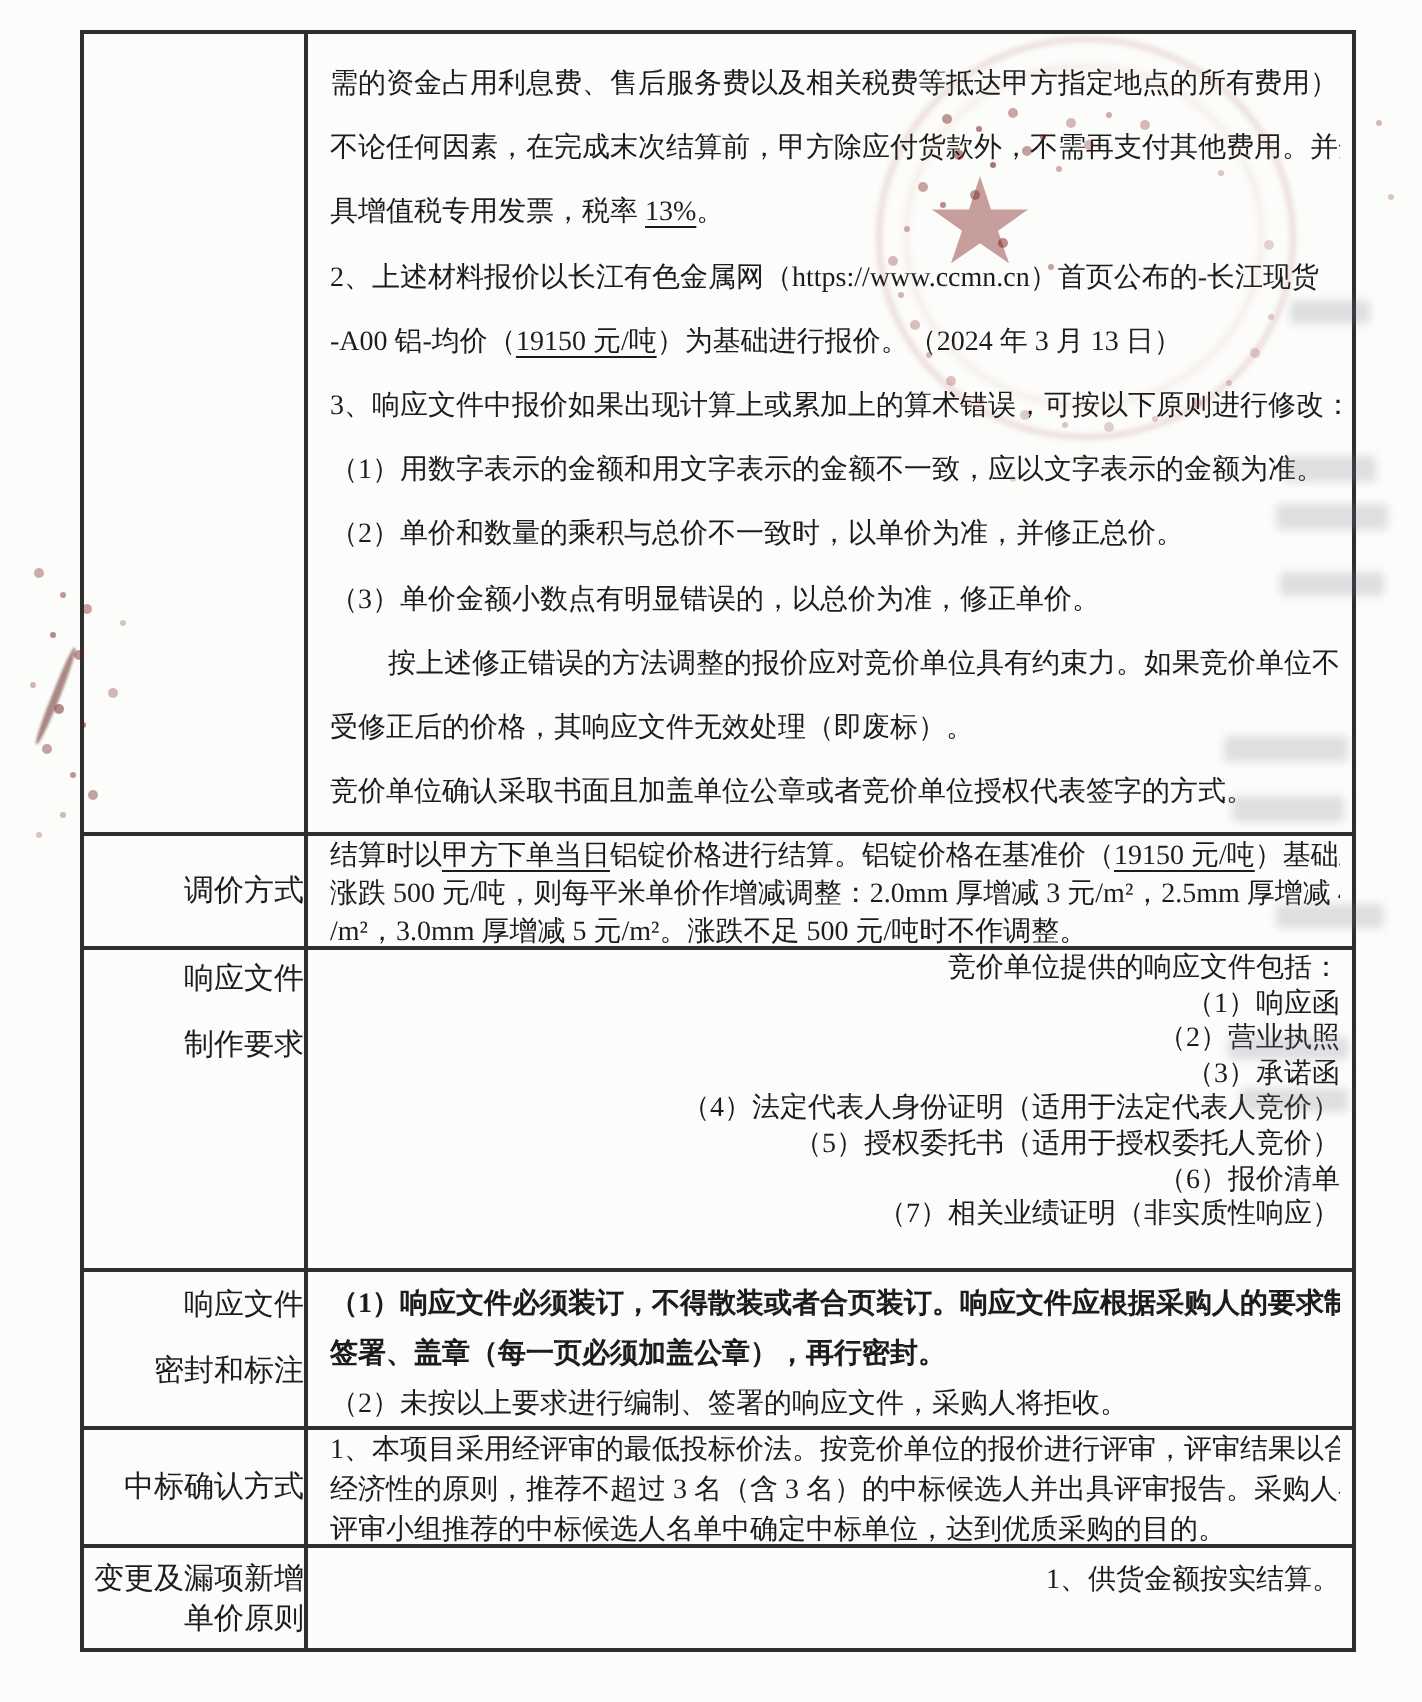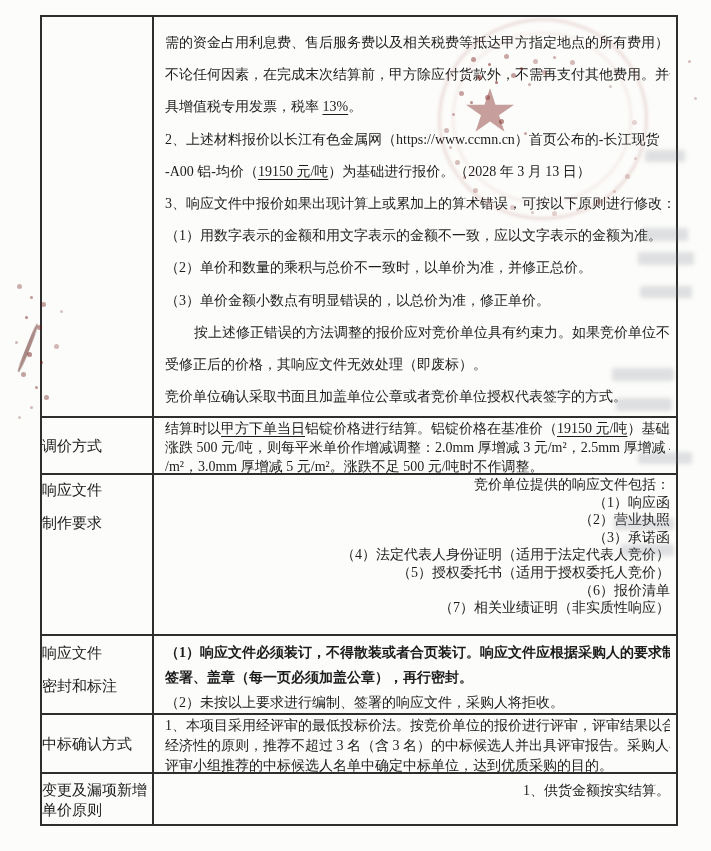--- a/index.html
+++ b/index.html
@@ -2,21 +2,21 @@
 <html><head>
 <meta charset="utf-8">
 <style>
   html,body{margin:0;padding:0;background:#e8e8e6;}
   .page{position:relative;width:711px;height:851px;background:#fcfcfa;overflow:hidden;
         font-family:"Liberation Serif","DejaVu Serif",serif;color:#1c1c1c;}
   .tbl{position:absolute;left:40px;top:15px;width:638px;border:2px solid #2e2e2e;box-sizing:border-box;background:transparent;}
   .row{display:flex;border-top:2px solid #2e2e2e;box-sizing:border-box;}
   .row.first{border-top:none;}
   .lab{flex:0 0 112px;width:112px;border-right:2px solid #2e2e2e;box-sizing:border-box;
-       display:flex;flex-direction:column;align-items:flex-start;font-size:15px;overflow:hidden;}
+       display:flex;flex-direction:column;align-items:flex-end;font-size:15px;overflow:hidden;}
   .lab .lbln{line-height:16px;white-space:nowrap;}
   .cell{flex:1;min-width:0;padding-left:11px;padding-right:6px;font-size:14px;overflow:hidden;box-sizing:border-box;}
   .ln{white-space:nowrap;overflow:hidden;}
   .u{text-decoration:underline;text-underline-offset:3px;}
   .b{font-weight:bold;}
   .ind{padding-left:29px;}
   
   .r1{height:399px;}  .r1 .cell{padding-top:10px;}  .r1 .ln{line-height:32.2px;height:32.2px;}
   .r2{height:57px;}   .r2 .cell{padding-top:1px;}   .r2 .ln{line-height:19px;}
   .r2 .lab{justify-content:center;}
@@ -69,21 +69,21 @@
 
   <div class="tbl">
 
     <div class="row r1 first">
       <div class="lab"></div>
       <div class="cell">
         <div class="ln">需的资金占用利息费、售后服务费以及相关税费等抵达甲方指定地点的所有费用）。</div>
         <div class="ln">不论任何因素，在完成末次结算前，甲方除应付货款外，不需再支付其他费用。并开</div>
         <div class="ln"><span>具增值税专用发票，税率 </span><span class="u">13%</span><span>。</span></div>
         <div class="ln">2、上述材料报价以长江有色金属网（https://www.ccmn.cn）首页公布的-长江现货</div>
-        <div class="ln"><span>-A00 铝-均价（</span><span class="u">19150 元/吨</span><span>）为基础进行报价。（2028 年 3 月 13 日）</span></div>
+        <div class="ln"><span>-A00 铝-均价（</span><span class="u">19150 元/吨</span><span>）为基础进行报价。（2024 年 3 月 13 日）</span></div>
         <div class="ln">3、响应文件中报价如果出现计算上或累加上的算术错误，可按以下原则进行修改：</div>
         <div class="ln">（1）用数字表示的金额和用文字表示的金额不一致，应以文字表示的金额为准。</div>
         <div class="ln">（2）单价和数量的乘积与总价不一致时，以单价为准，并修正总价。</div>
         <div class="ln">（3）单价金额小数点有明显错误的，以总价为准，修正单价。</div>
         <div class="ln ind">按上述修正错误的方法调整的报价应对竞价单位具有约束力。如果竞价单位不接</div>
         <div class="ln">受修正后的价格，其响应文件无效处理（即废标）。</div>
         <div class="ln">竞价单位确认采取书面且加盖单位公章或者竞价单位授权代表签字的方式。</div>
       </div>
     </div>
 

